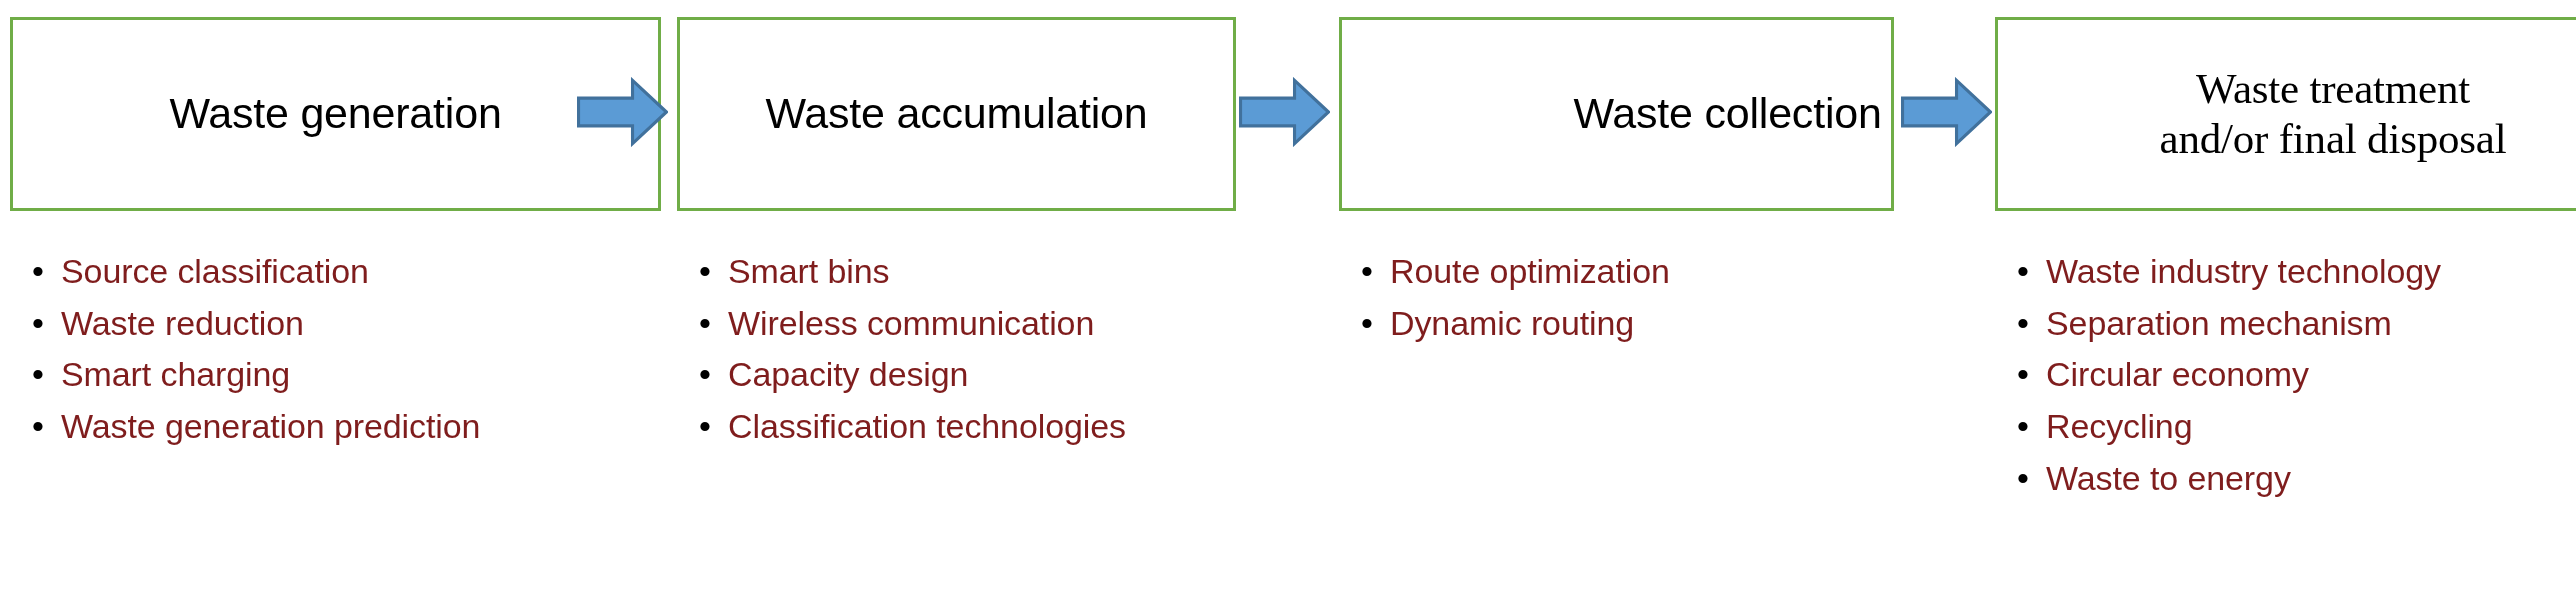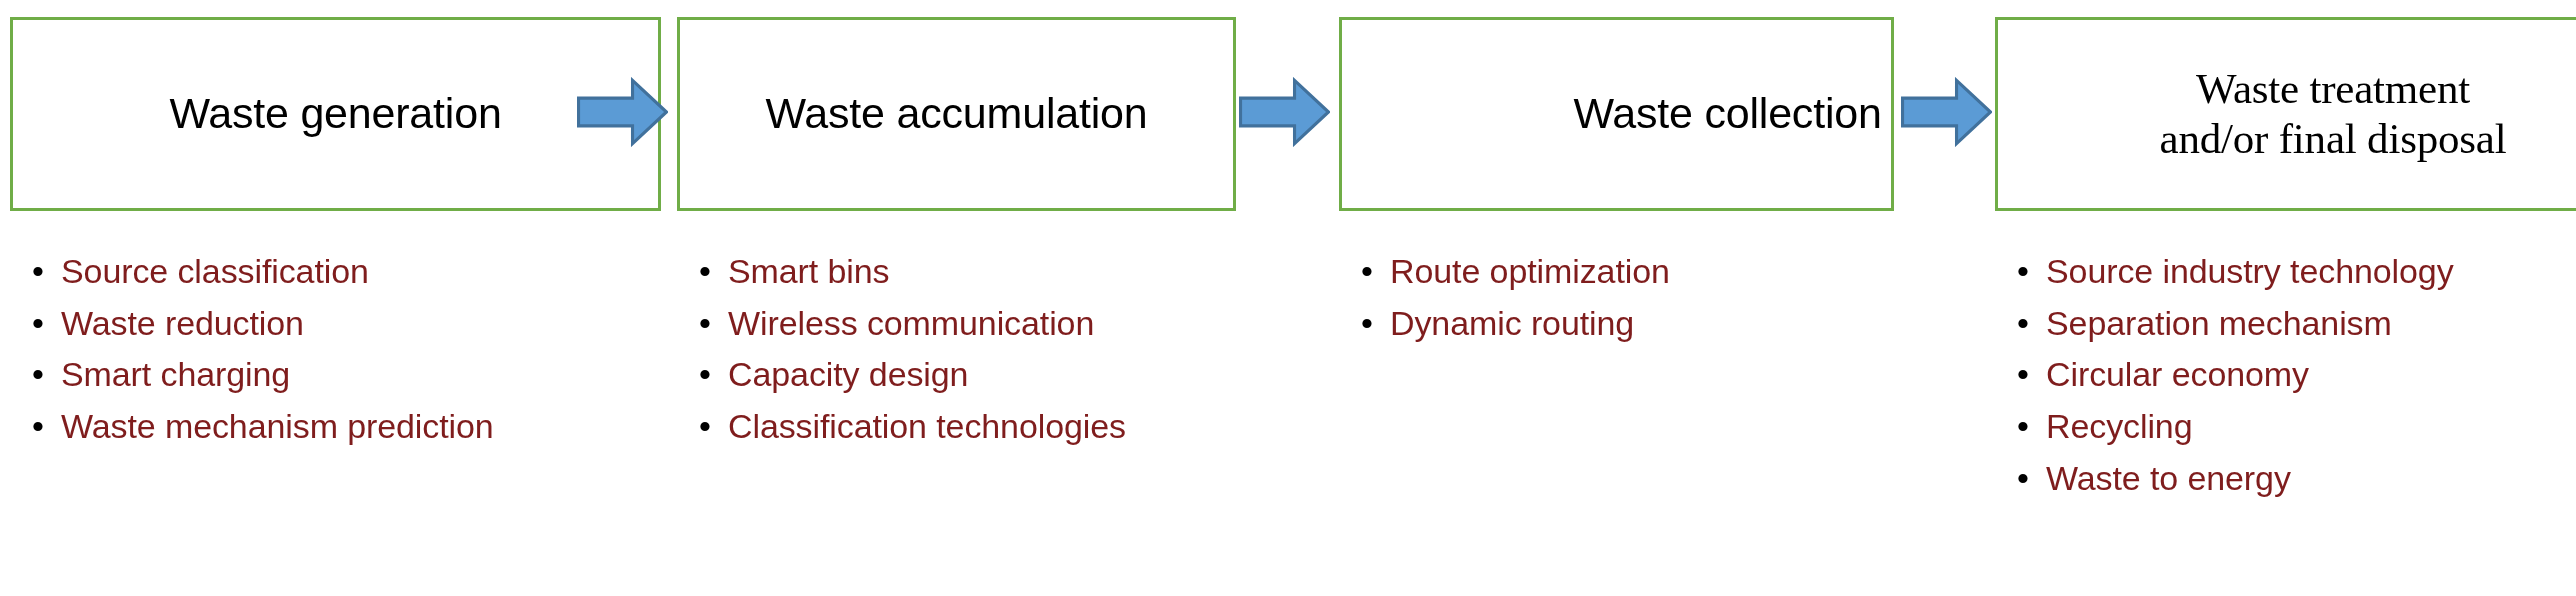--- a/index.html
+++ b/index.html
@@ -144,21 +144,21 @@
     <div class="bullet-row">
       <span class="bullet-marker">•</span>
       <span class="bullet-text">Waste reduction</span>
     </div>
     <div class="bullet-row">
       <span class="bullet-marker">•</span>
       <span class="bullet-text">Smart charging</span>
     </div>
     <div class="bullet-row">
       <span class="bullet-marker">•</span>
-      <span class="bullet-text">Waste mechanism prediction</span>
+      <span class="bullet-text">Waste generation prediction</span>
     </div>
   </div>
 
   <div class="bullets bullets-2">
     <div class="bullet-row">
       <span class="bullet-marker">•</span>
       <span class="bullet-text">Smart bins</span>
     </div>
     <div class="bullet-row">
       <span class="bullet-marker">•</span>
@@ -181,21 +181,21 @@
     </div>
     <div class="bullet-row">
       <span class="bullet-marker">•</span>
       <span class="bullet-text">Dynamic routing</span>
     </div>
   </div>
 
   <div class="bullets bullets-4">
     <div class="bullet-row">
       <span class="bullet-marker">•</span>
-      <span class="bullet-text">Source industry technology</span>
+      <span class="bullet-text">Waste industry technology</span>
     </div>
     <div class="bullet-row">
       <span class="bullet-marker">•</span>
       <span class="bullet-text">Separation mechanism</span>
     </div>
     <div class="bullet-row">
       <span class="bullet-marker">•</span>
       <span class="bullet-text">Circular economy</span>
     </div>
     <div class="bullet-row">

